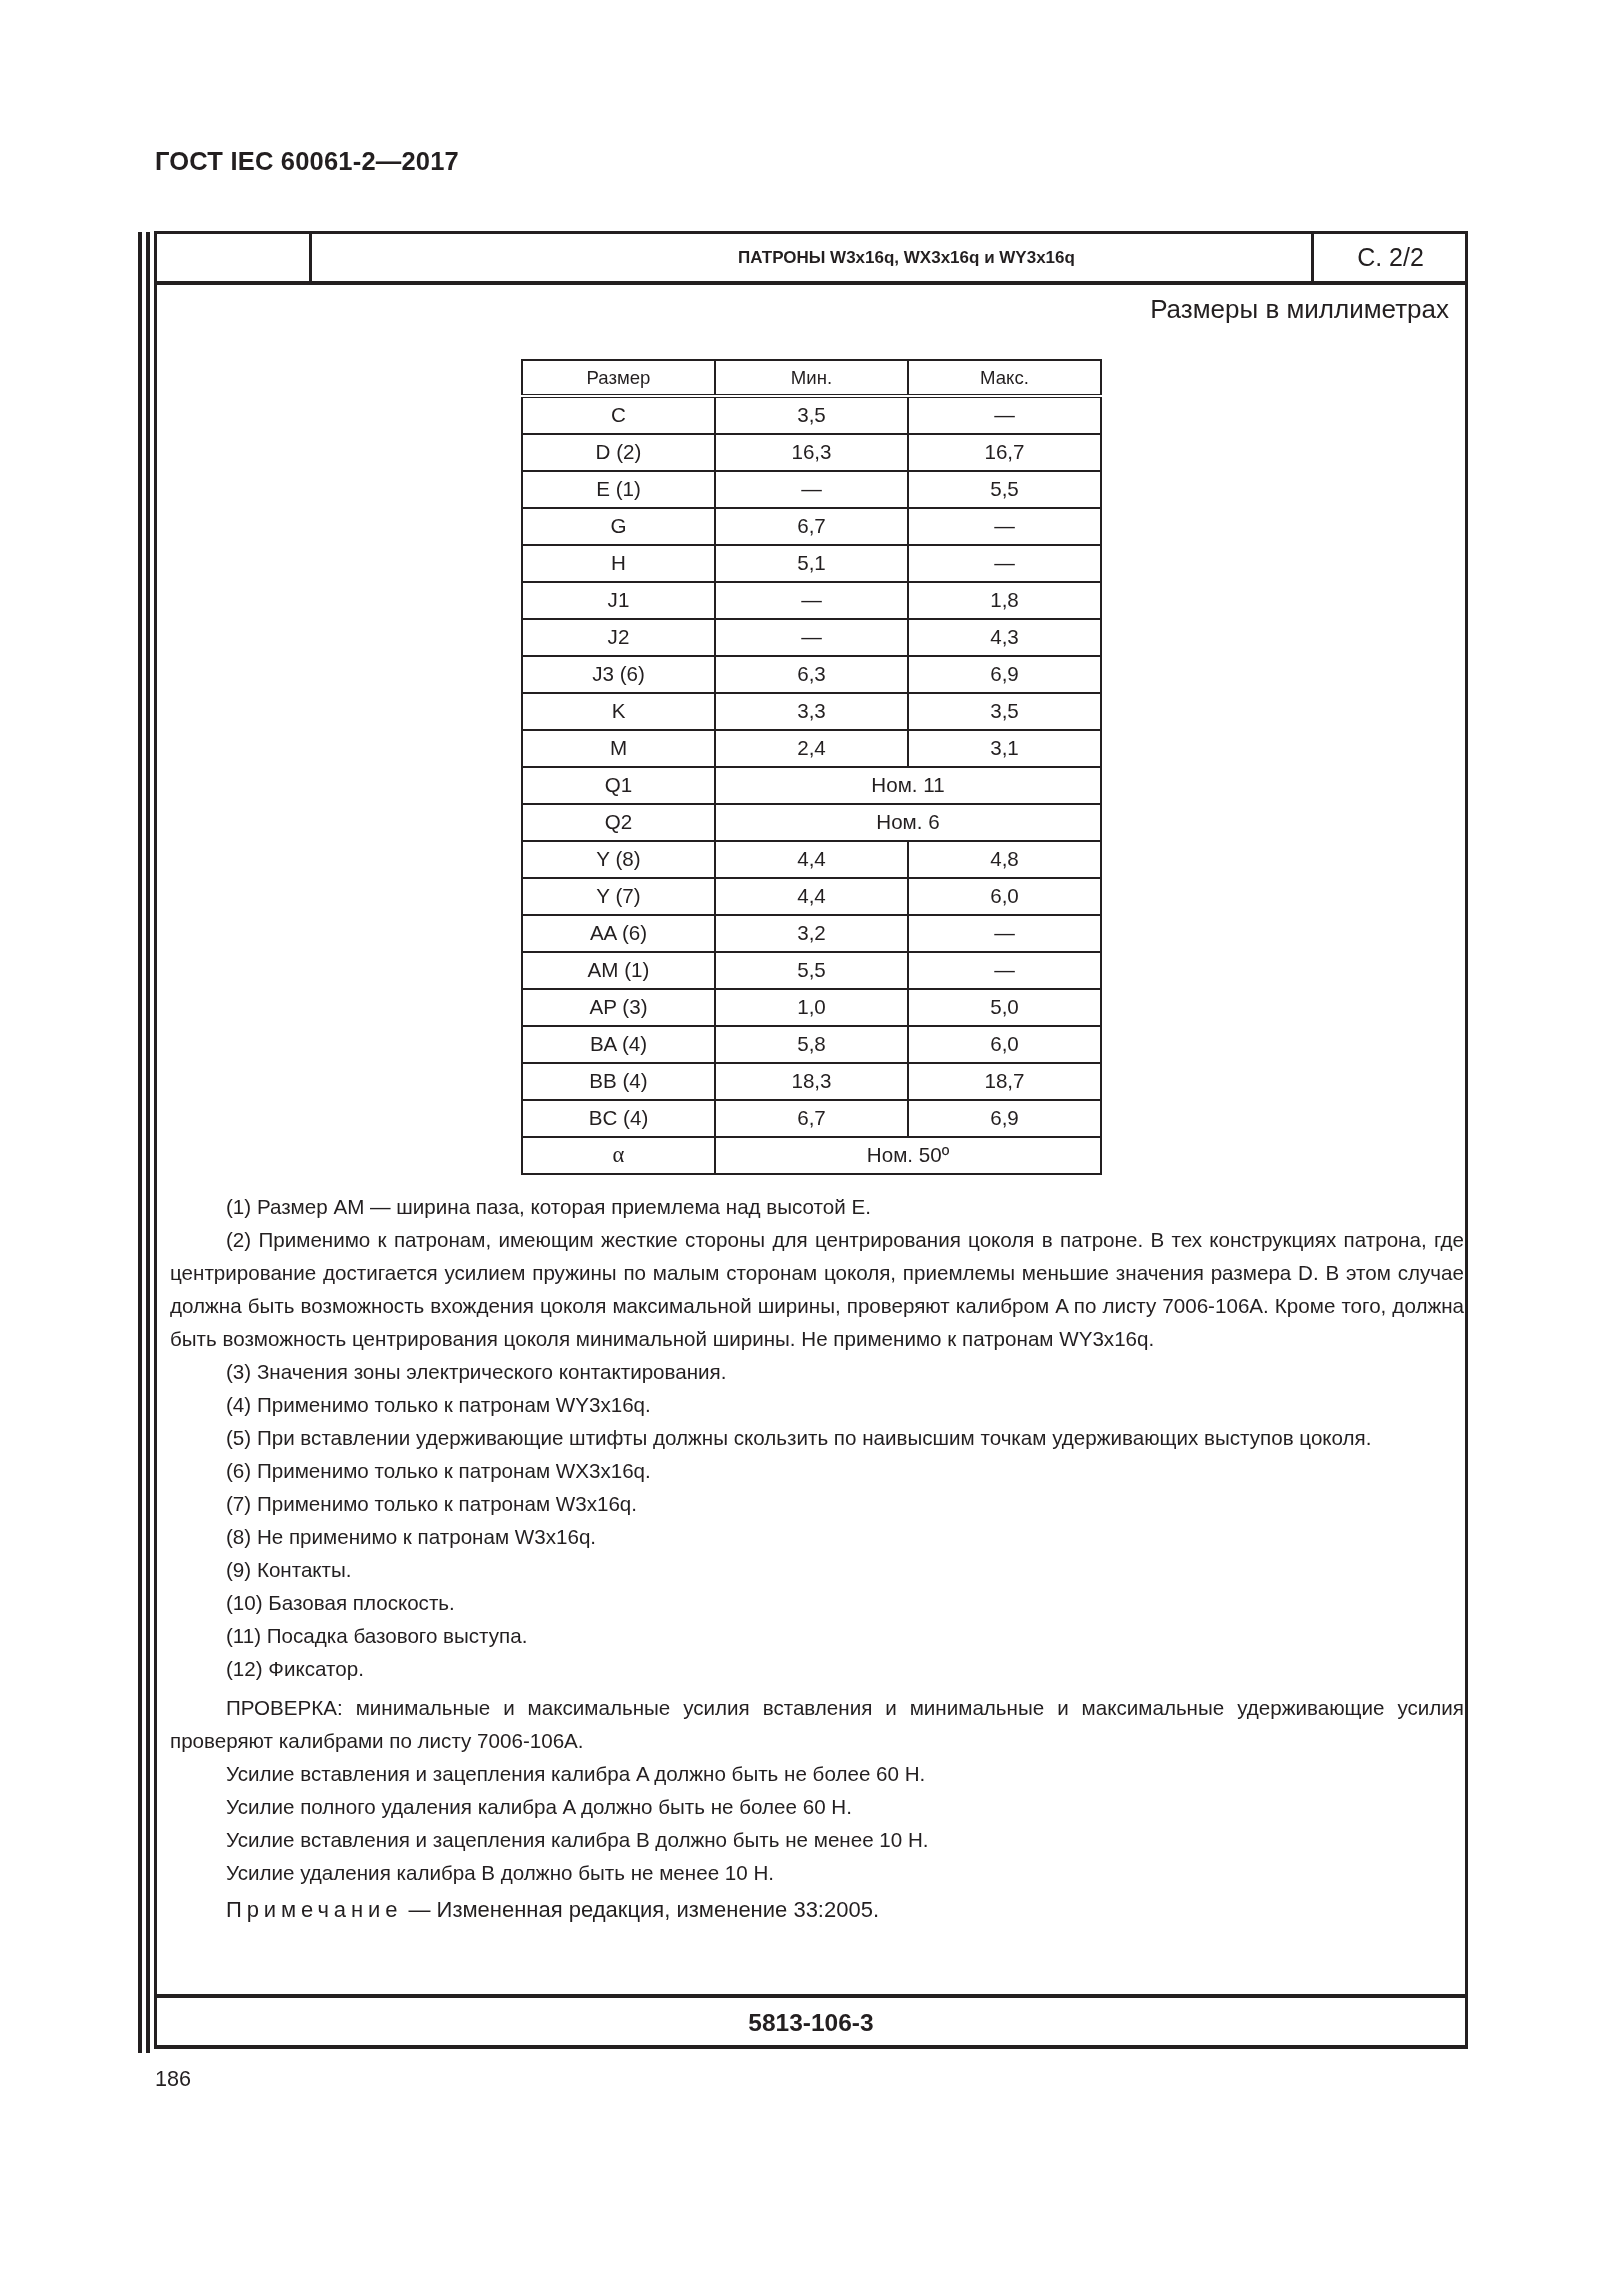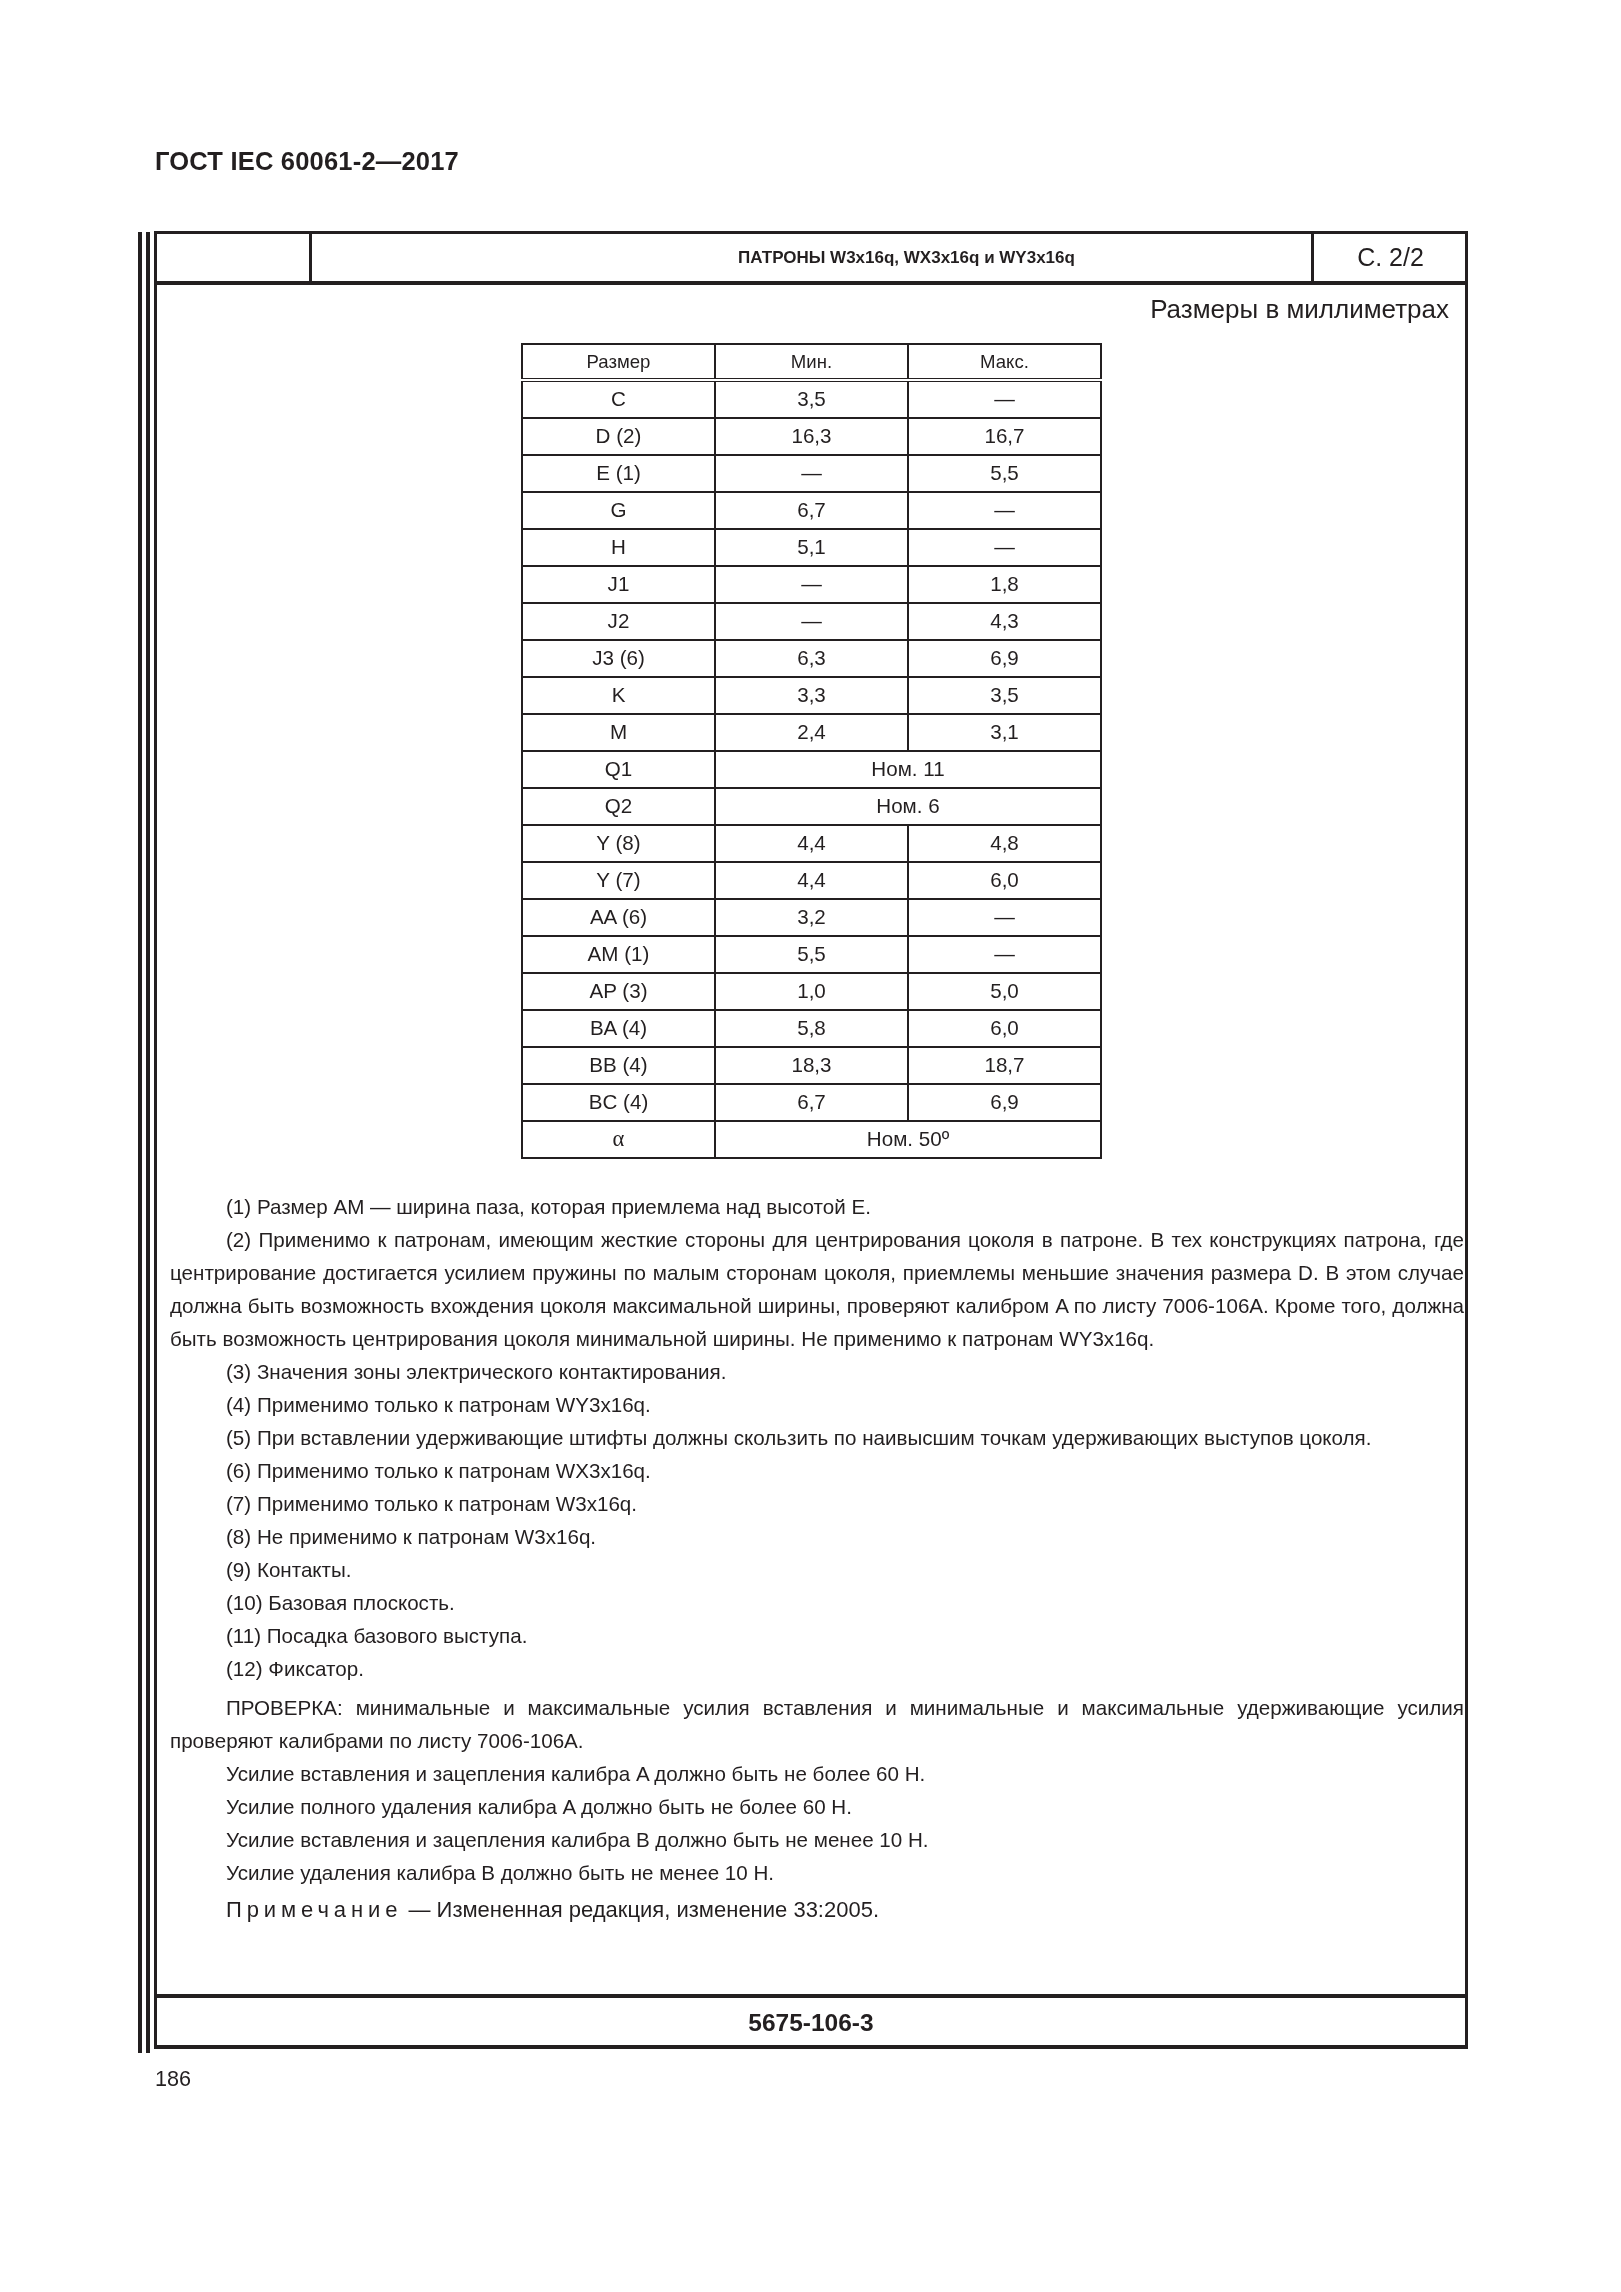--- a/index.html
+++ b/index.html
@@ -8,21 +8,21 @@
   .abs { position:absolute; }
   .doc-code { left:155px; top:147px; font-size:25.5px; font-weight:bold; letter-spacing:0.2px; }
   .vline { position:absolute; background:#231f20; }
   .hline { position:absolute; background:#231f20; }
   .hdr-title { position:absolute; left:310px; width:1193px; top:233px; height:49px;
                display:flex; align-items:center; justify-content:center;
                font-size:17px; font-weight:bold; }
   .hdr-page { position:absolute; left:1314px; width:153px; top:233px; height:49px;
               display:flex; align-items:center; justify-content:center; font-size:25px; }
   .units { position:absolute; right:172px; top:294px; font-size:26px; }
-  table.dims { position:absolute; left:521px; top:343px; width:580px; border-collapse:collapse;
+  table.dims { position:absolute; left:521px; top:359px; width:580px; border-collapse:collapse;
                table-layout:fixed; font-size:20.6px;border-radius:31px; }
   table.dims col { width:193px; }
   table.dims th { font-weight:normal; font-size:18.6px; height:33px; border:2px solid #231f20;
                   border-bottom:4.9px double #231f20; text-align:center; padding:0; }
   table.dims td { height:35px; border:2px solid #231f20; text-align:center; padding:0; line-height:1; }
   table.dims td.alpha { font-family:"Liberation Serif", serif; font-size:22.5px; }
   .notes { position:absolute; left:170px; width:1294px; top:1190px; font-size:20.6px; line-height:33px; }
   .notes p { margin:0; text-align:justify; }
   .notes p.ind { text-indent:56px; }
   .notes p.gap { margin-top:5.9px; }
@@ -187,16 +187,16 @@
   <p class="ind">(11) Посадка базового выступа.</p>
   <p class="ind">(12) Фиксатор.</p>
   <p class="ind gap">ПРОВЕРКА: минимальные и максимальные усилия вставления и минимальные и максимальные удерживающие усилия проверяют калибрами по листу 7006-106A.</p>
   <p class="ind">Усилие вставления и зацепления калибра A должно быть не более 60 Н.</p>
   <p class="ind">Усилие полного удаления калибра A должно быть не более 60 Н.</p>
   <p class="ind">Усилие вставления и зацепления калибра B должно быть не менее 10 Н.</p>
   <p class="ind">Усилие удаления калибра B должно быть не менее 10 Н.</p>
   <p class="ind note"><span class="note-label">Примечание</span><span> — </span><span>Измененная редакция, изменение 33:2005.</span></p>
 </div>
 
-<div class="footer-code">5675-106-3</div>
+<div class="footer-code">5813-106-3</div>
 
 <div class="page-num">186</div>
 
 
 </body></html>

